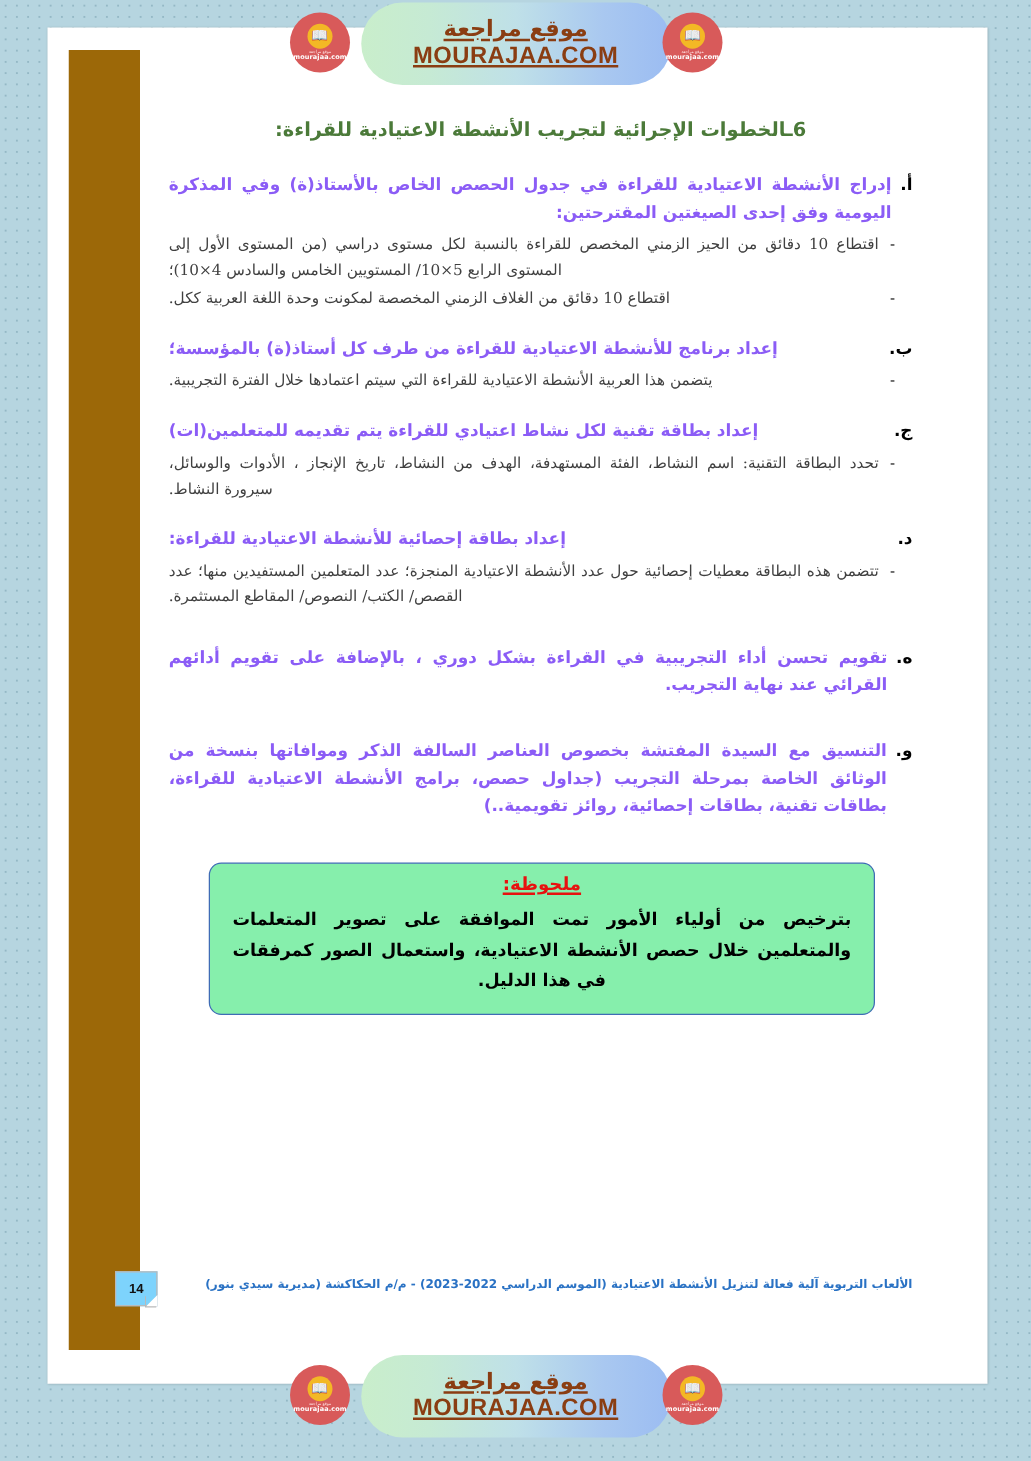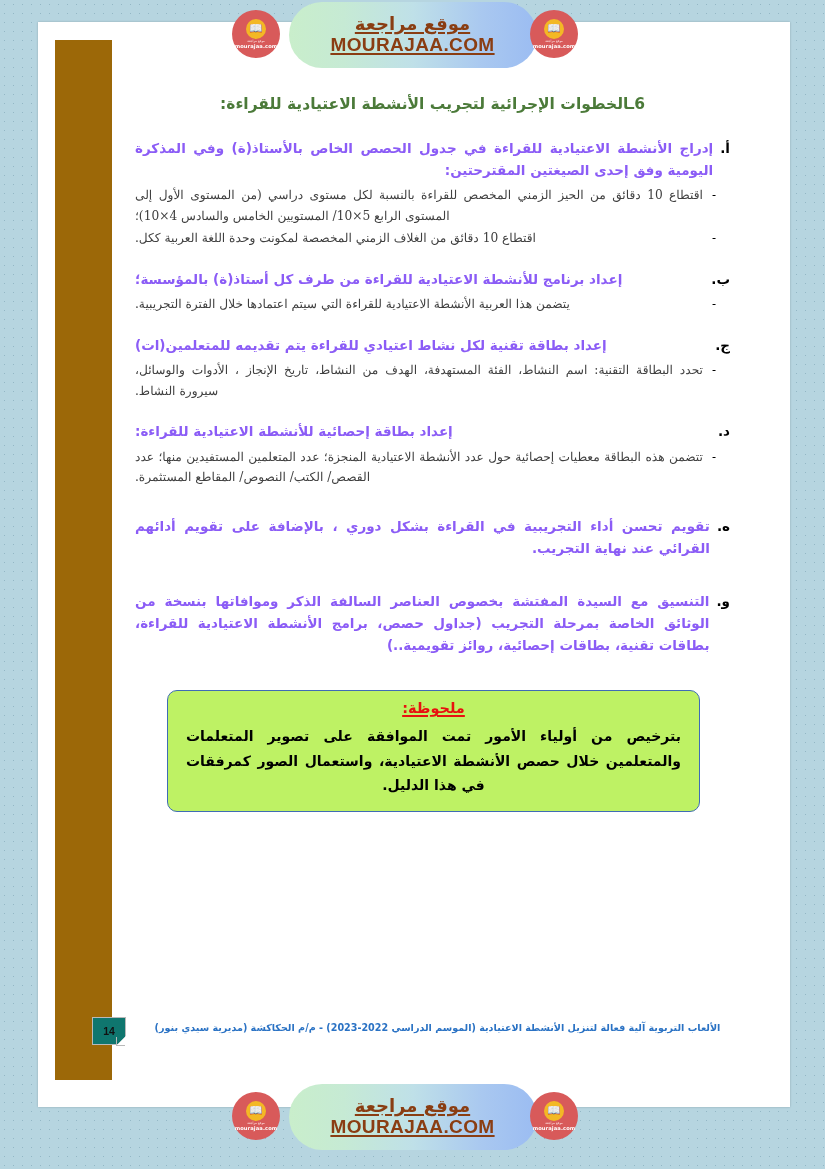--- a/index.html
+++ b/index.html
@@ -220,21 +220,21 @@
 
   .block-gap { height: 18px; }
   .block-gap-lg { height: 26px; }
 
   
   .note-box {
     margin: 34px 30px 0 32px;
     border: 1.6px solid #3f6cb5;
     border-radius: 10px;
     padding: 8px 18px 13px 18px;
-    background: #bef264;
+    background: #86efac;
   }
   .note-title {
     font-family: "DejaVu Sans", sans-serif;
     font-size: 14.5px;
     font-weight: 700;
     color: #e8110f;
     text-align: center;
     text-decoration: underline;
     text-decoration-thickness: 1.6px;
     text-underline-offset: 2px;
@@ -263,31 +263,31 @@
   }
   .footer-note {
     position: absolute;
     right: 60px;
     top: 4px;
     width: 585px;
     font-family: "DejaVu Sans", sans-serif;
     font-size: 9.6px;
     font-weight: 700;
     color: #2a72c4;
-    text-align: center;
+    text-align: right;
     line-height: 1.4;
     white-space: nowrap;
   }
   .page-number-chip {
     position: absolute;
     left: 54px;
     top: 0;
     width: 32px;
     height: 26px;
-    background: #0f766e;
+    background: #7dd3fc;
     border: 1px solid #b9b9b9;
     display: flex;
     align-items: center;
     justify-content: center;
     font-family: "Liberation Sans", sans-serif;
     font-size: 10.5px;
     font-weight: 700;
     color: #111;
     direction: ltr;
   }

